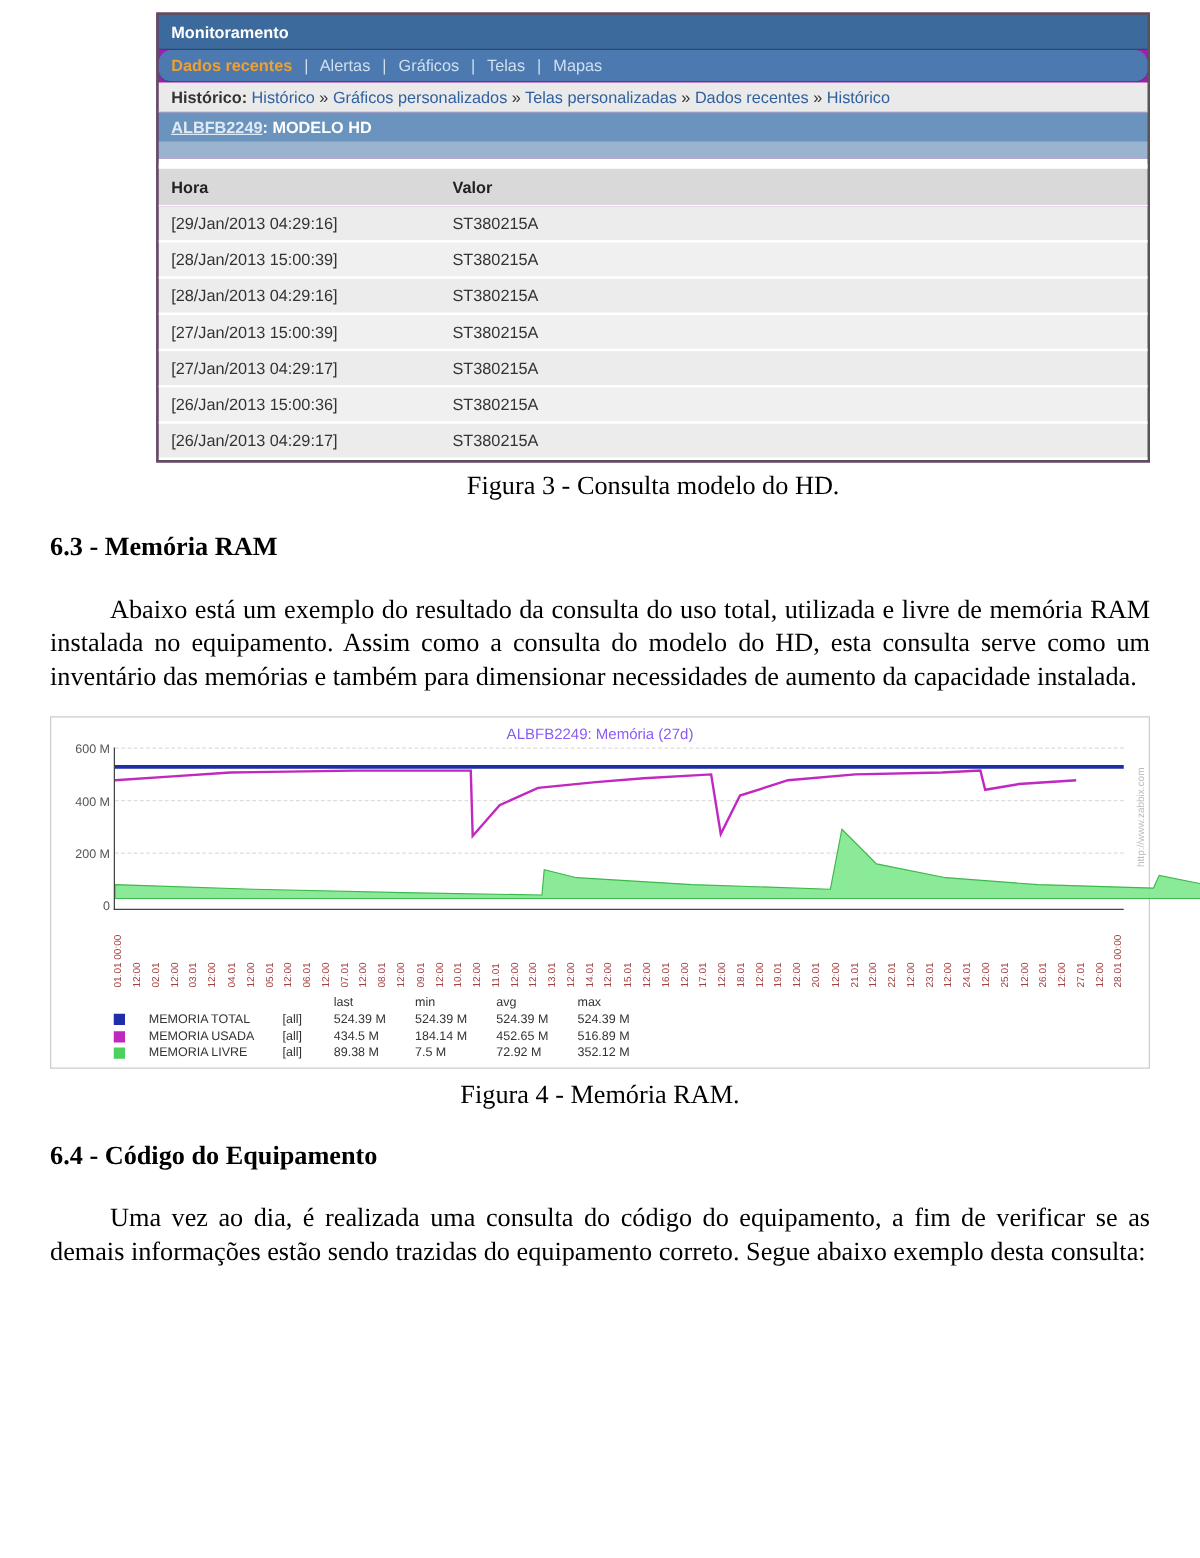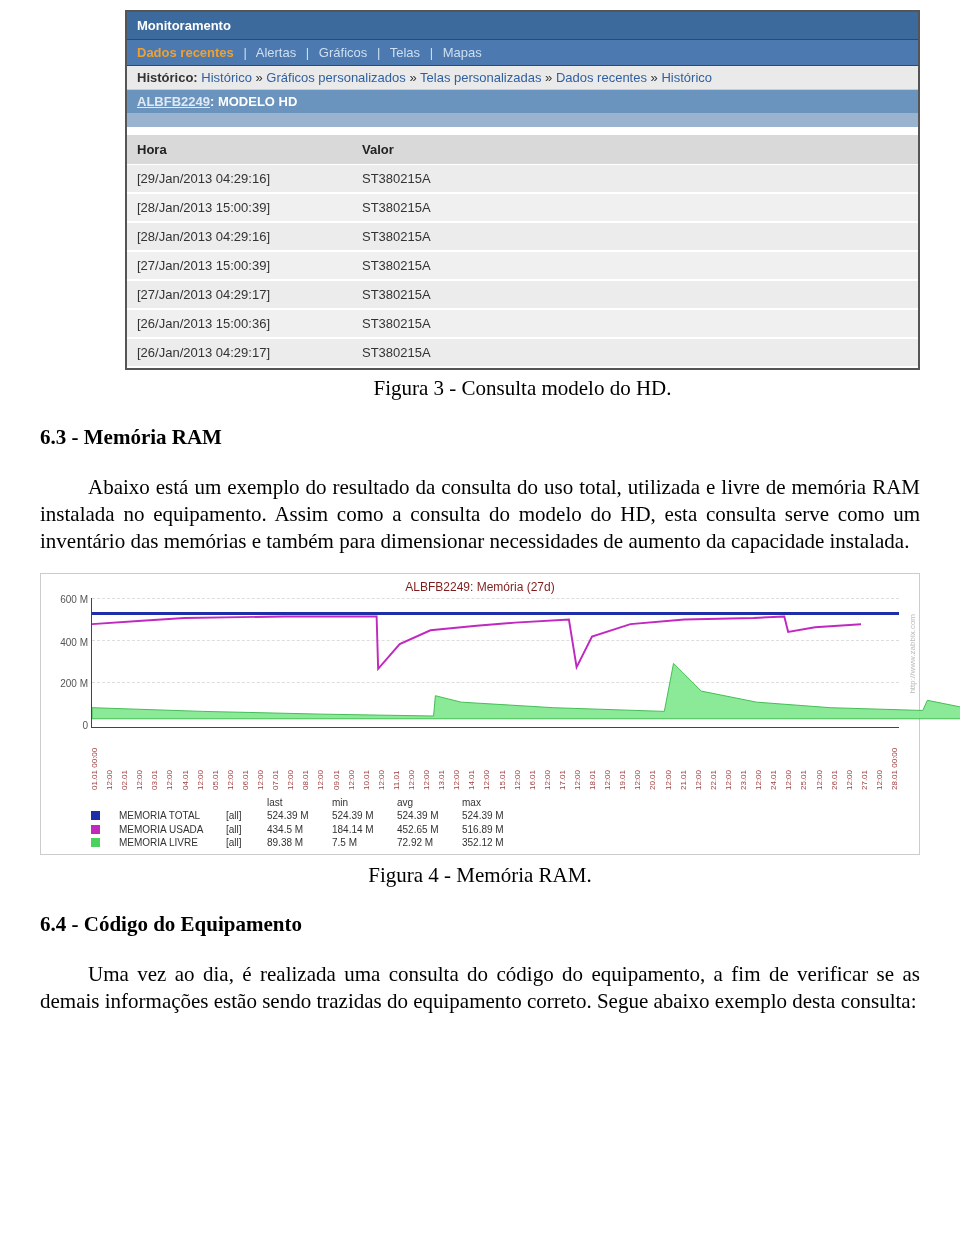--- a/index.html
+++ b/index.html
@@ -23,20 +23,21 @@
     color: #fff;
     padding: 6px 10px;
     font-weight: bold;
     border-bottom: 1px solid #2a4a70;
   }
   .zbx-subtabs {
     background: #4c7ab0;
     color: #d0dff0;
     padding: 5px 10px;
     border-bottom: 1px solid #2a4a70;
+    border-radius: 10px;
   }
   .zbx-subtabs span.active {
     color: #f0a030;
     font-weight: bold;
   }
   .zbx-subtabs span.sep {
     color: #d0dff0;
     margin: 0 6px;
   }
   .zbx-breadcrumb {
@@ -108,21 +109,21 @@
     padding: 6px 6px 4px 6px;
     font-family: Arial, Helvetica, sans-serif;
     font-size: 11px;
     color: #333;
     background: #fff;
     position: relative;
   }
   .chart-title {
     text-align: center;
     font-size: 12px;
-    color: #7f1d1d;
+    color: #8b5cf6;
     margin-bottom: 4px;
   }
   .chart-plot {
     position: relative;
     height: 130px;
     border-left: 1px solid #444;
     border-bottom: 1px solid #444;
     margin: 2px 14px 2px 44px;
   }
   .yaxis-label {

